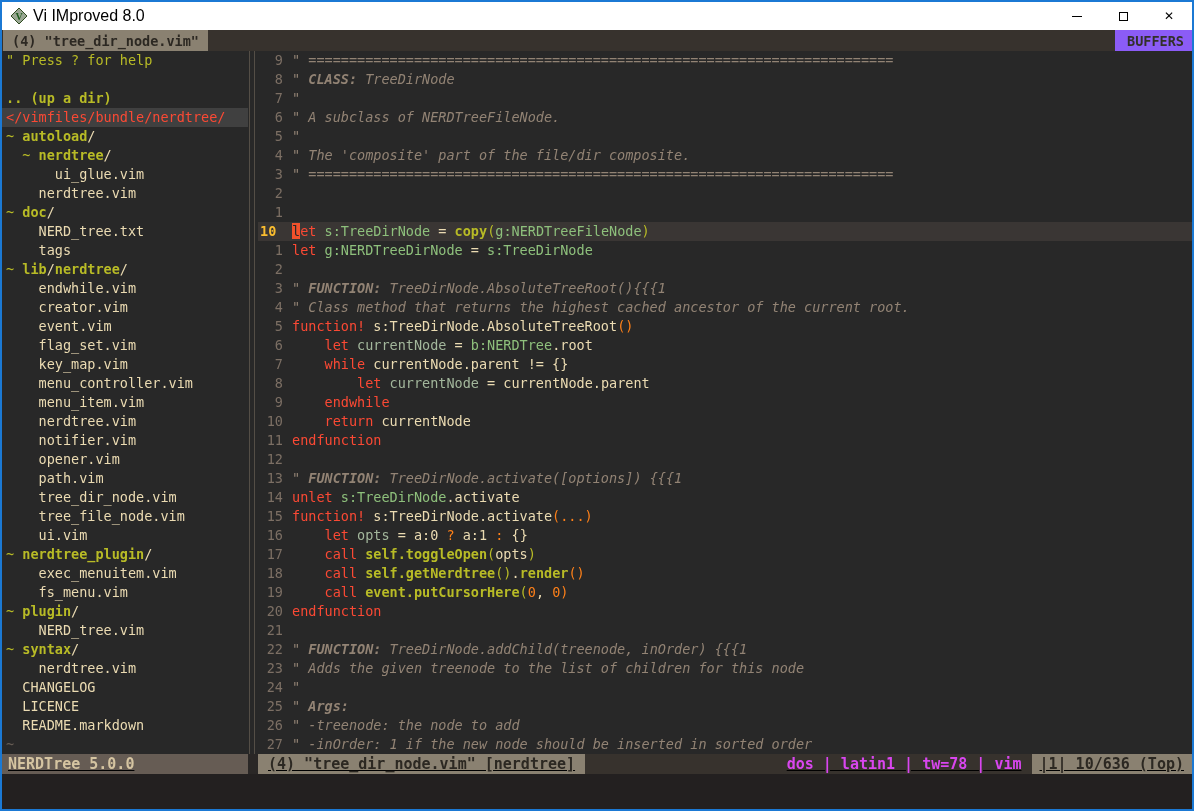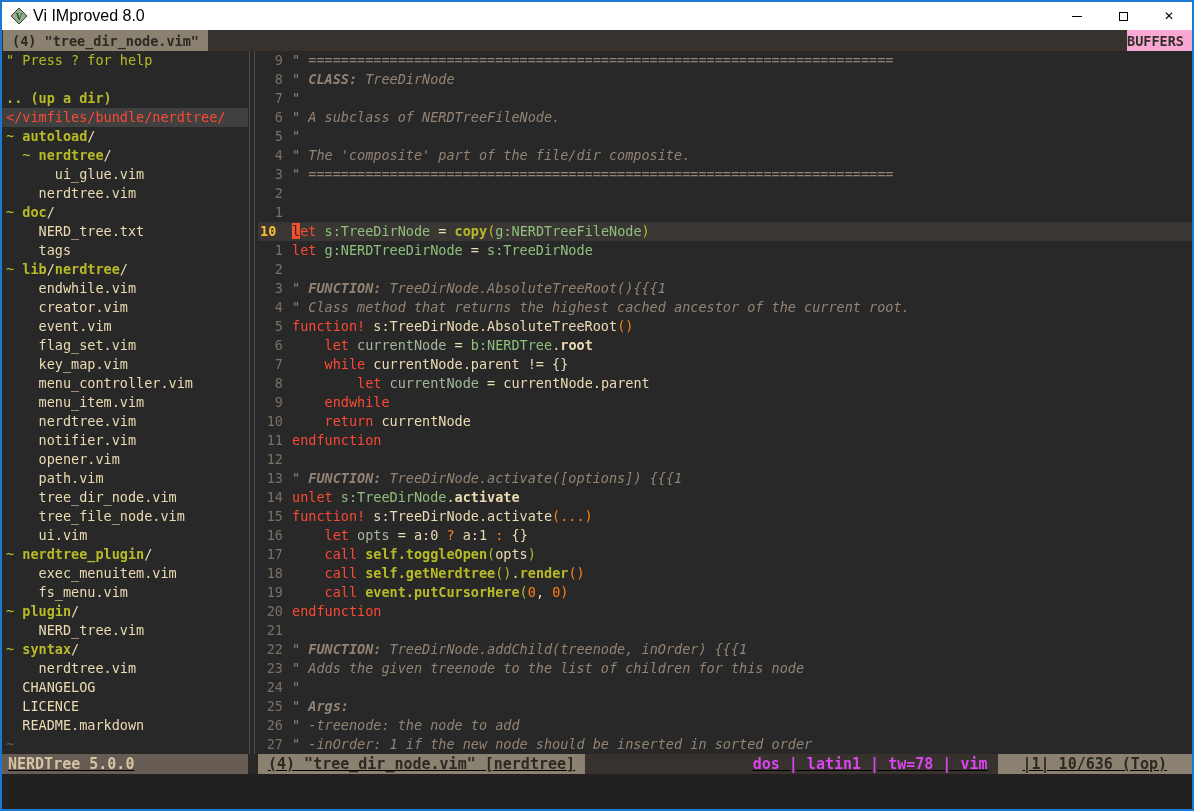--- a/index.html
+++ b/index.html
@@ -31,62 +31,62 @@
     display:flex; align-items:stretch;
     font-size:13.5px; font-weight:bold;
   }
   .tab-active {
     background:#8a8171; color:#2c2822;
     padding: 1px 9px 0 9px; white-space:pre; display:flex; align-items:center;
     margin-left: 1px;
   }
   .tab-fill { flex:1; }
   .buffers-label {
-    background:#f9a8d4; color:#32302a; padding:1px 8px 0 0;
+    background:#8b5cf6; color:#32302a; padding:1px 8px 0 12px;
     display:flex; align-items:center;
   }
   
   .content { flex: 0 0 703px; display:flex; overflow:hidden; font-size:13.5px; line-height:19px; }
   .sidebar { width:246px; flex:0 0 246px; overflow:hidden; padding-left:4px; }
   .srow { height:19px; white-space:pre; }
   .srow.hl { background:#404040; margin-left:-4px; padding-left:4px; }
   .vsep { width:10px; flex:0 0 10px; position:relative; }
   .vsep:before, .vsep:after {
     content:""; position:absolute; top:0; bottom:0; width:1px; background:#544e46;
   }
   .vsep:before { left:1px; } .vsep:after { left:6px; }
   .main { flex:1; overflow:hidden; }
   .crow { height:19px; display:flex; white-space:pre; }
   .crow.cur { background:#3a3634; }
   .num { width:34px; flex:0 0 34px; text-align:right; padding-right:9px; color:#7c6f64; }
   .num.curn { text-align:left; padding-left:2px; color:#fabd2f; font-weight:bold; }
   
   .c-pl  { color:#ebdbb2; }
-  .c-plb { color:#ebdbb2; font-weight:bold;text-align:right; }
+  .c-plb { color:#ebdbb2; font-weight:normal;text-align:right; }
   .c-cm  { color:#928374; font-style:italic; }
   .c-cmb { color:#928374; font-style:italic; font-weight:bold; }
   .c-kw  { color:#fb4934; }
   .c-red { color:#fb4934; }
   .c-id  { color:#8ec07c; }
   .c-var { color:#a3b79c; }
   .c-fn  { color:#b8bb26; font-weight:bold; }
   .c-gr  { color:#b8bb26; }
   .c-or  { color:#fe8019; }
   .c-dir { color:#b8bb26; font-weight:bold; }
   .c-dim { color:#665c54; }
   .c-cursor { background:#f2512b; color:#282828; }
   
   .statusrow { flex:0 0 20px; display:flex; font-size:15px; line-height:20px; white-space:pre;text-decoration:underline; }
   .status-nerdtree { width:246px; flex:0 0 246px; background:#665c54; color:#d5c4a1; font-weight:bold; padding-left:6px; }
   .status-gap { width:10px; flex:0 0 10px; background:#2a2726; }
   .status-main { flex:1; display:flex; background:#37322d; }
   .status-seg-file { background:#8a8171; color:#2c2822; font-weight:bold; padding:0 10px; }
   .status-fill { flex:1; }
   .status-right-plain { color:#d946ef; font-weight:bold; padding:0 10px; }
-  .status-right-hl { background:#8a8171; color:#2c2822; font-weight:bold; padding:0 25px; }
+  .status-right-hl { background:#8a8171; color:#2c2822; font-weight:bold; padding:0 8px; }
   
   .cmdline { flex:1; background:#232020; }
 </style>
 </head>
 <body>
 
 <div class="window">
 
   <div class="titlebar">
     <svg class="app-icon" viewBox="0 0 16 16">

